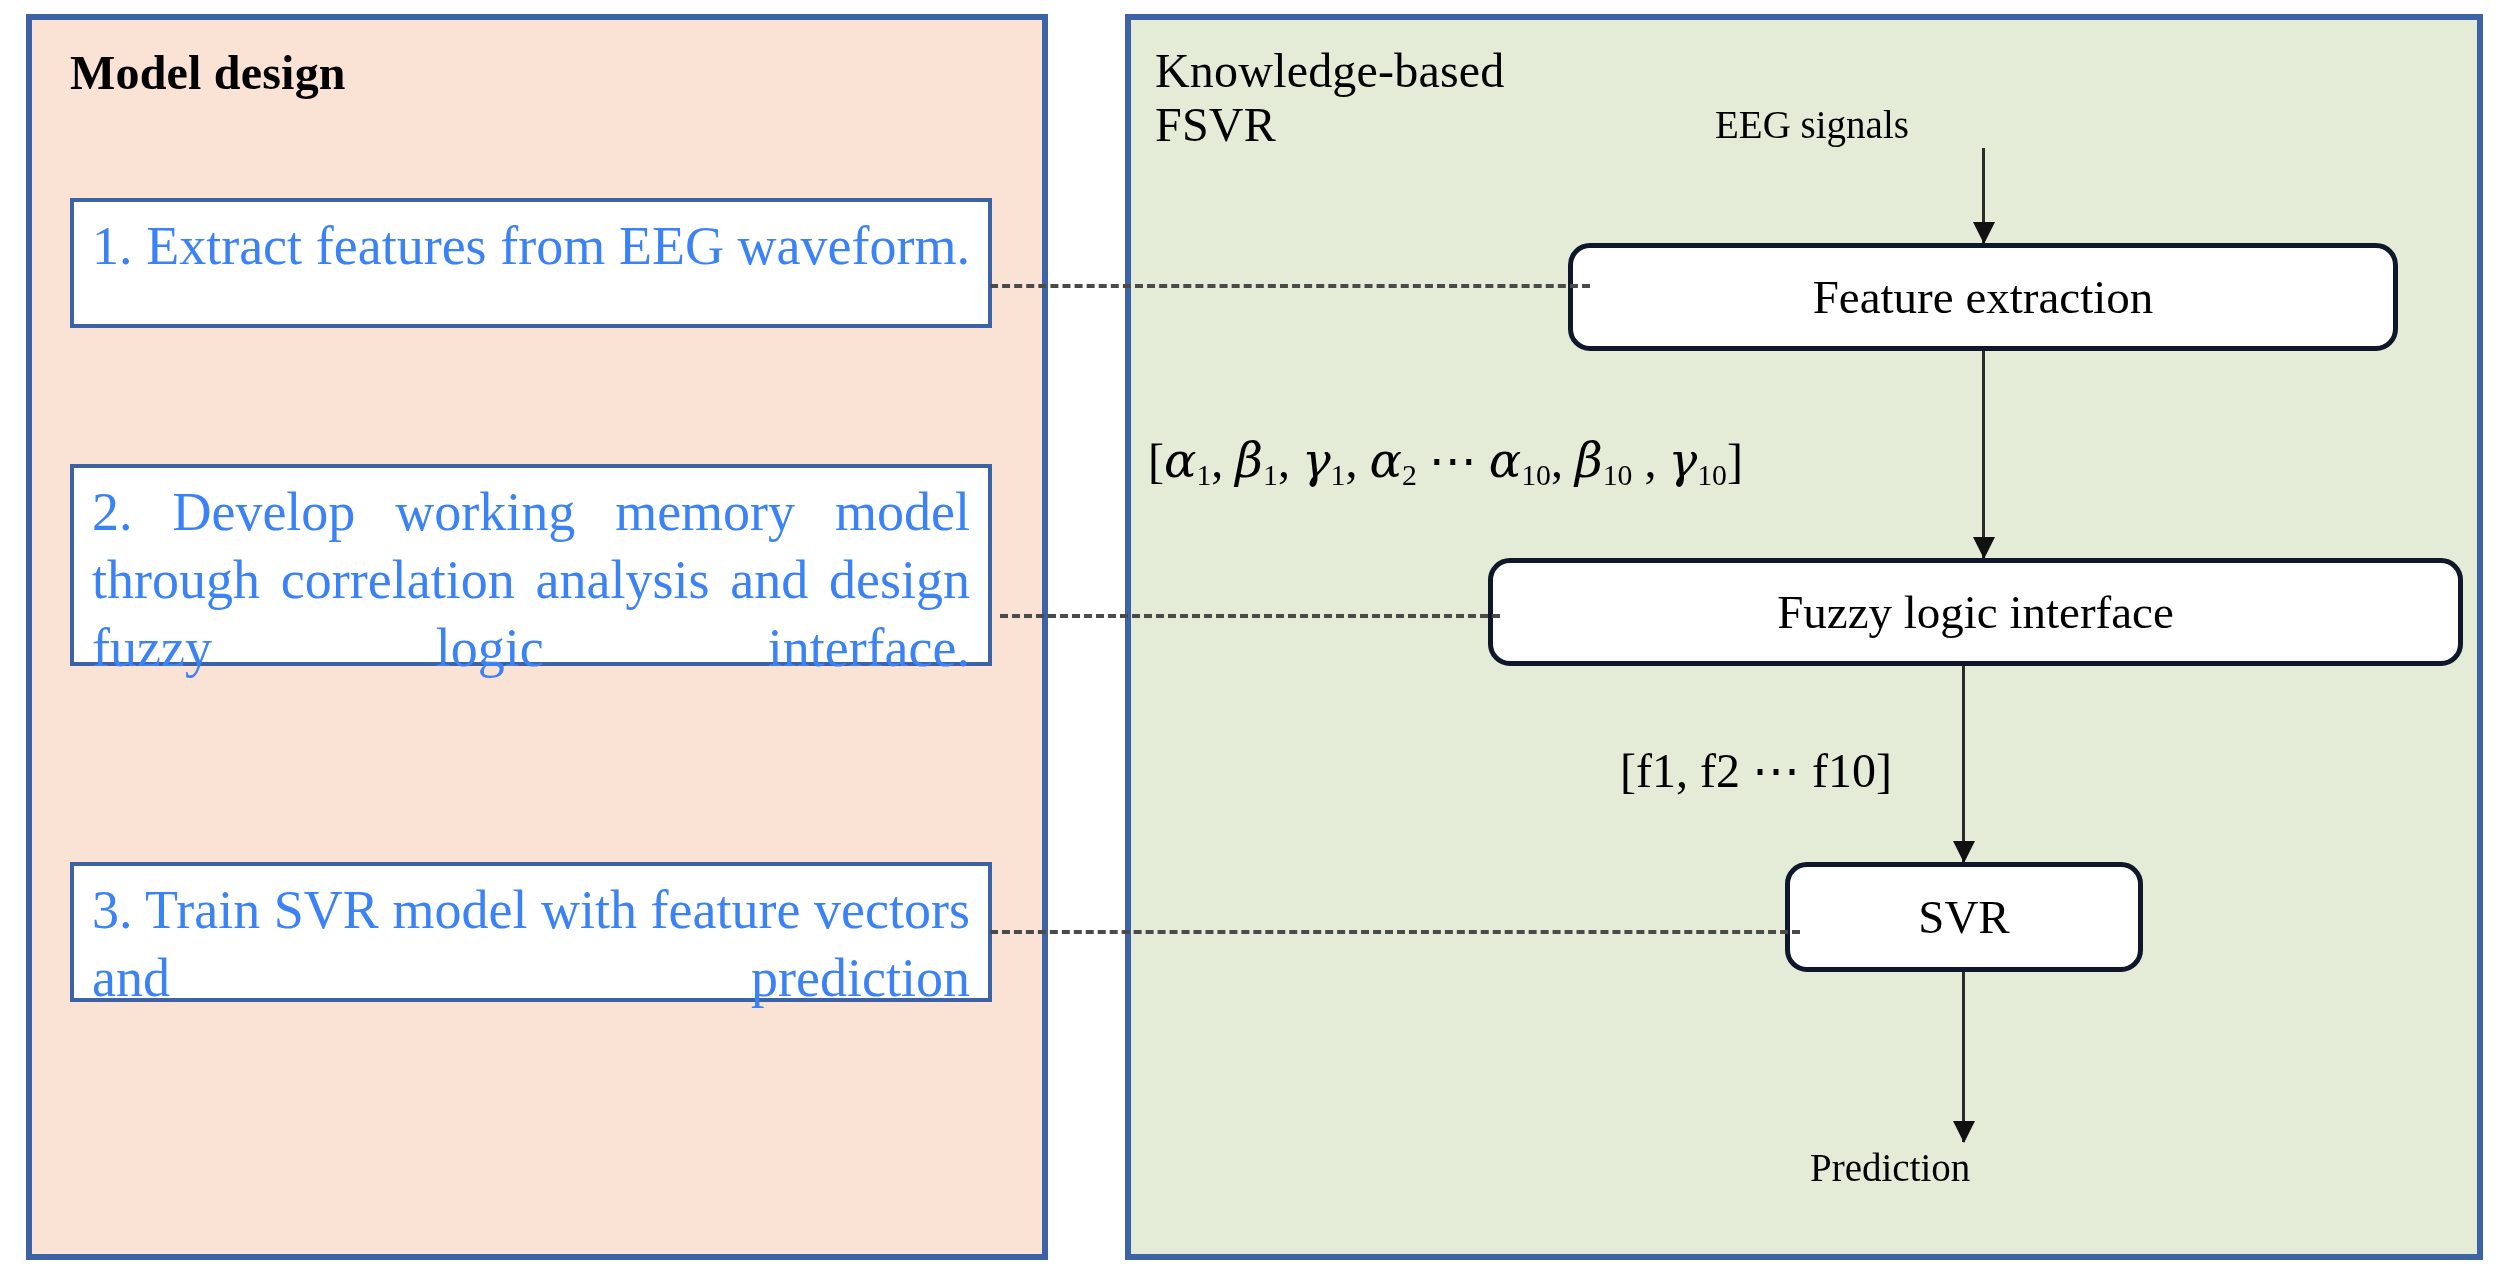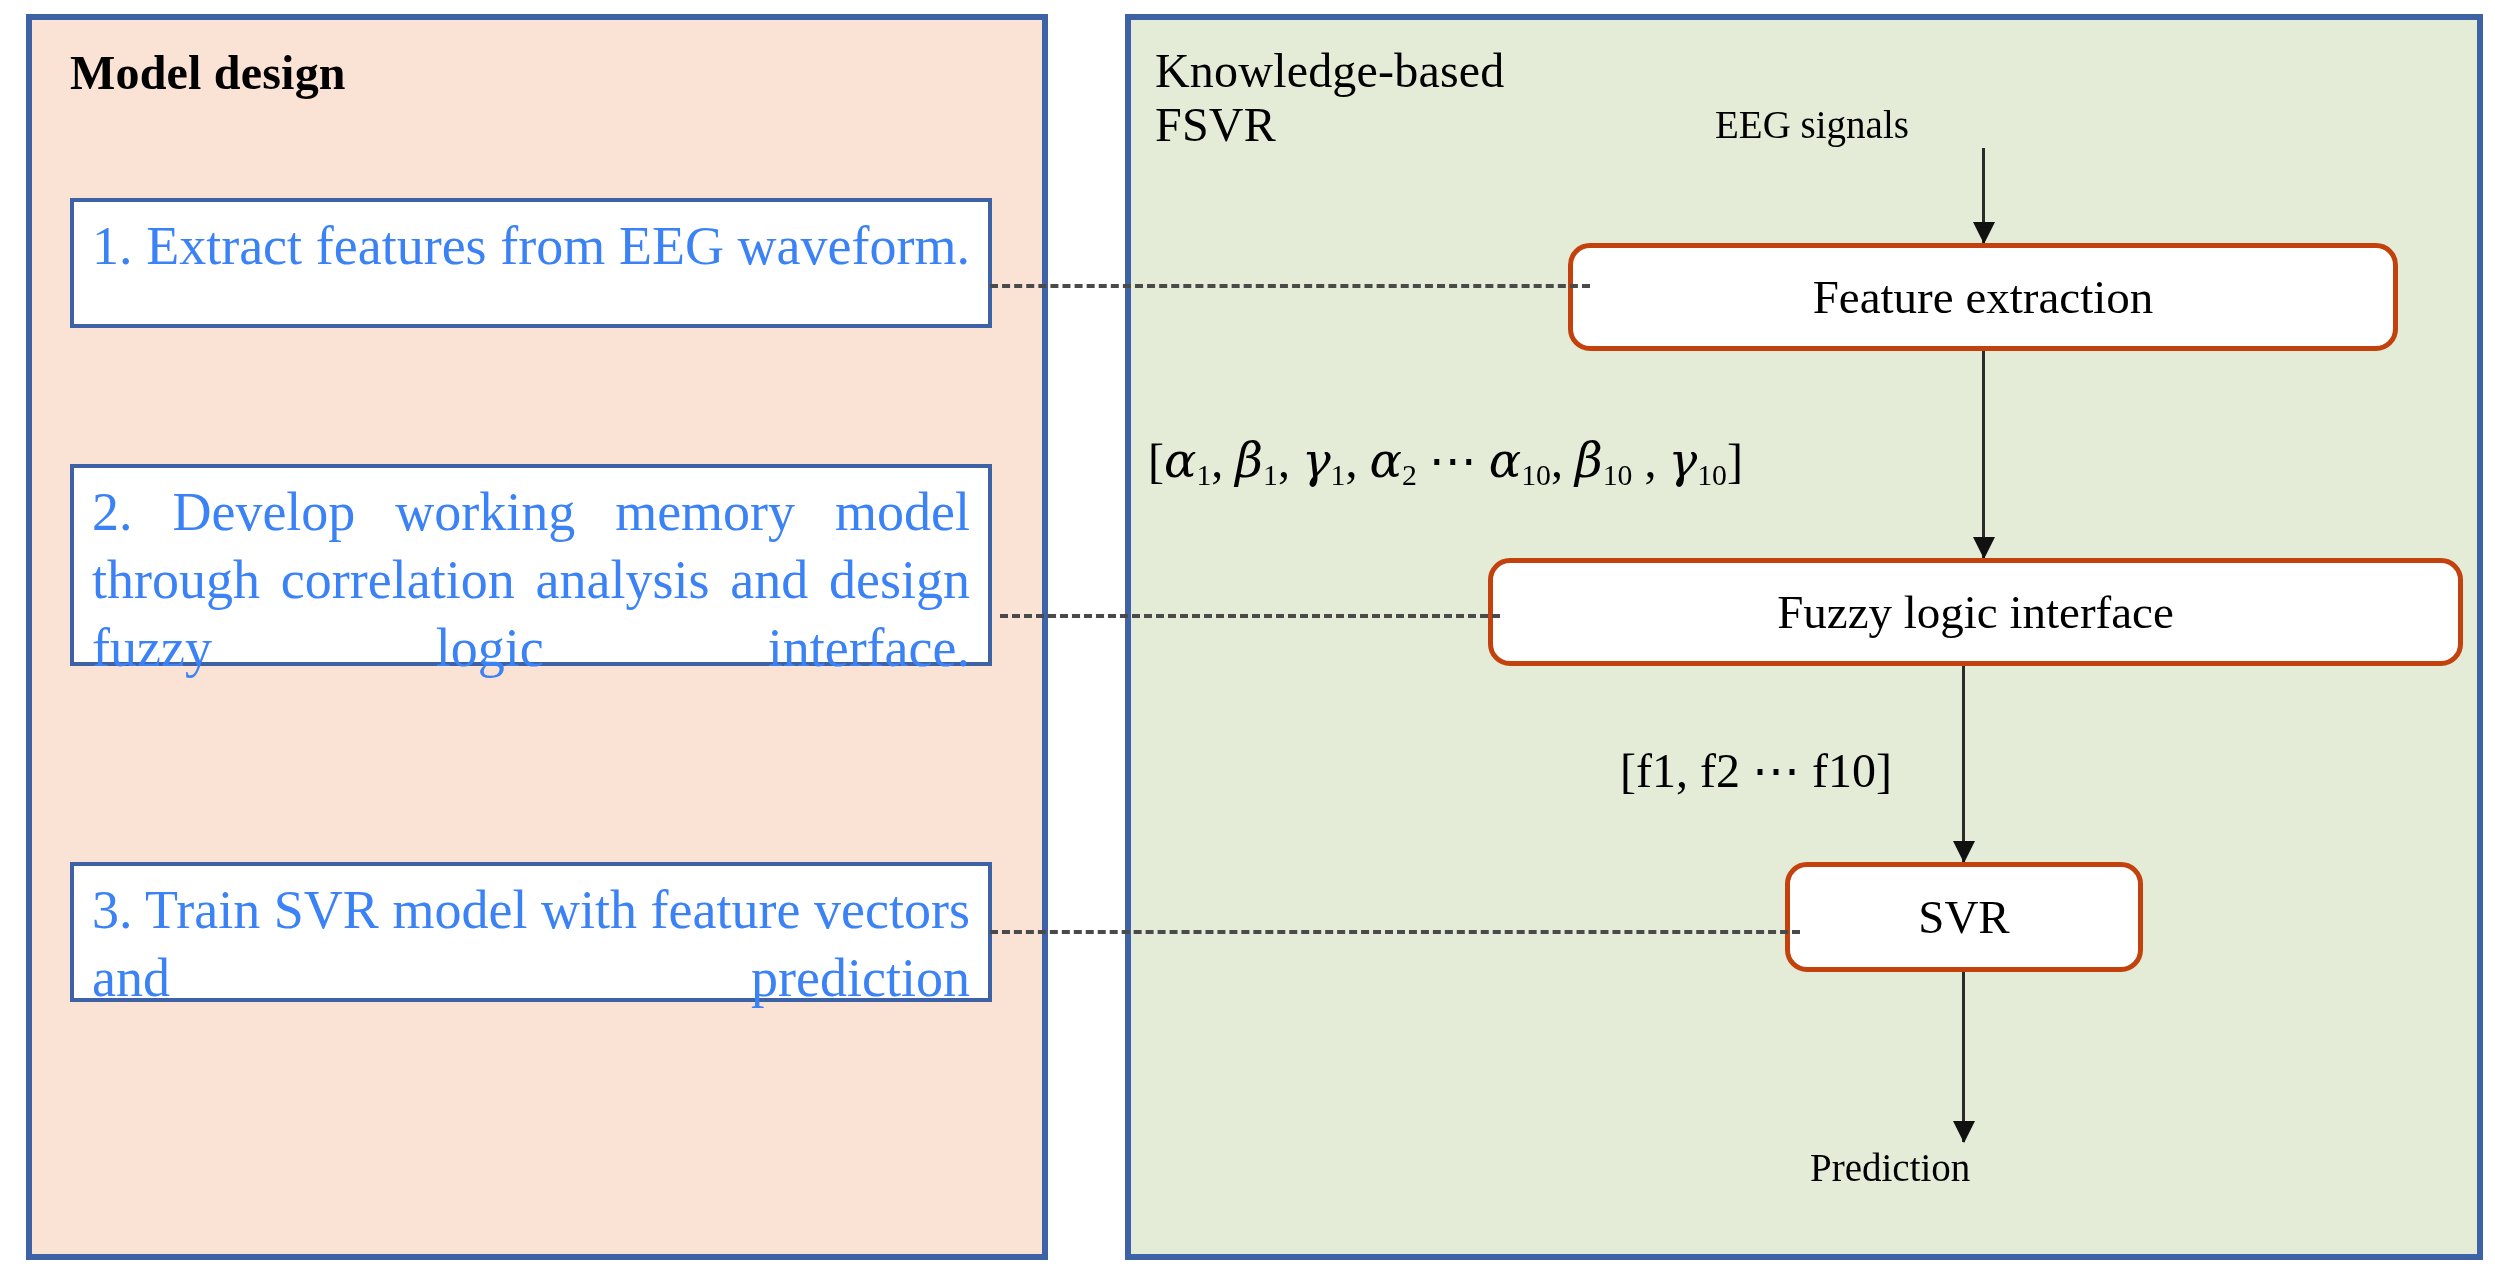--- a/index.html
+++ b/index.html
@@ -21,21 +21,21 @@
             padding:10px 18px 10px 18px;color:#3b82f6;font-size:54px;line-height:1.26;
             text-align:justify;text-justify:inter-word;}
   .step-box > span{display:block;}
   #step-1{left:70px;top:198px;width:922px;height:130px;}
   #step-2{left:70px;top:464px;width:922px;height:202px;}
   #step-3{left:70px;top:862px;width:922px;height:140px;}
   
   .just span::after{content:"";display:inline-block;width:100%;}
 
   
-  .flow-box{position:absolute;box-sizing:border-box;background:#ffffff;border:5px solid #c2410c;
+  .flow-box{position:absolute;box-sizing:border-box;background:#ffffff;border:5px solid #0f172a;
             border-radius:22px;display:flex;align-items:center;justify-content:center;
             color:#000;font-size:47px;}
   #flow-feature{left:1568px;top:243px;width:830px;height:108px;}
   #flow-fuzzy{left:1488px;top:558px;width:975px;height:108px;}
   #flow-svr{left:1785px;top:862px;width:358px;height:110px;}
 
   
   .flow-label{position:absolute;color:#000;font-size:39px;white-space:nowrap;}
   #label-eeg{left:1715px;top:102px;}
   #label-pred{left:1810px;top:1145px;}

